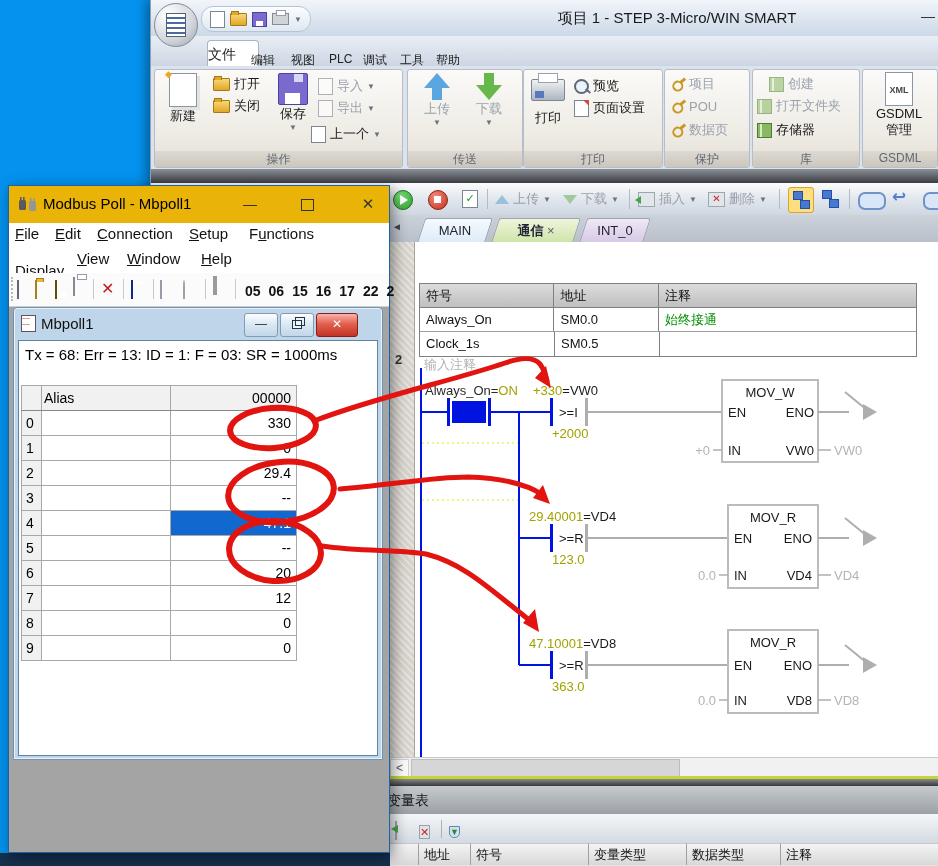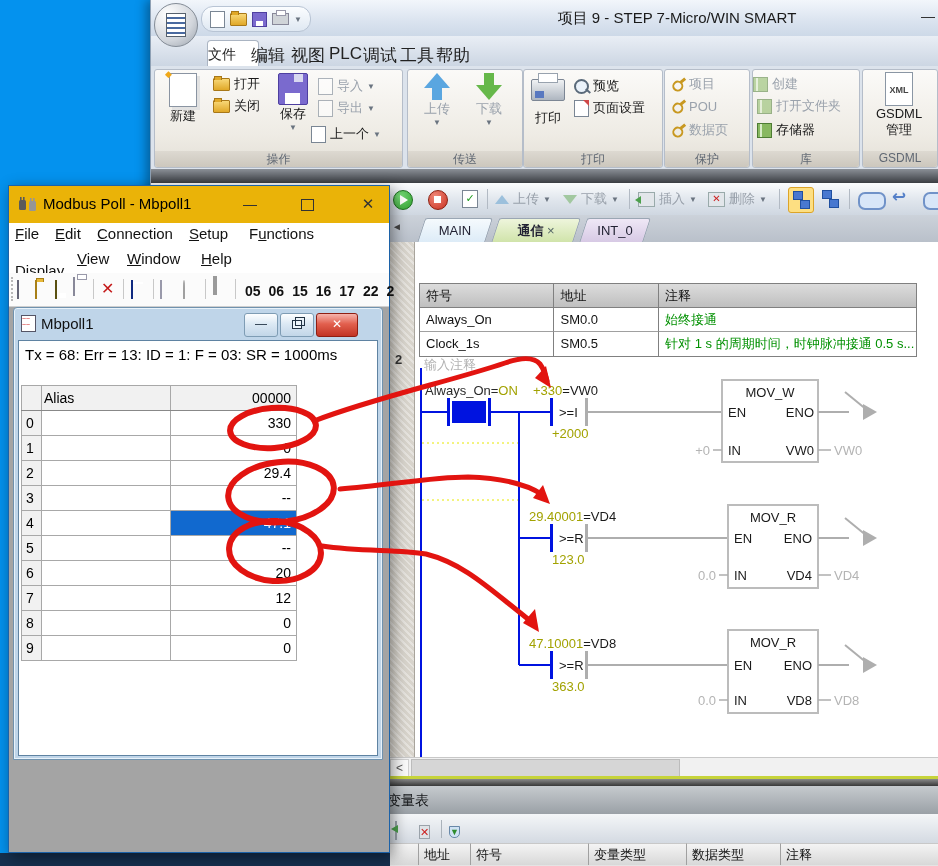--- a/index.html
+++ b/index.html
@@ -18,21 +18,21 @@
       display:flex;align-items:center;justify-content:center;}
   .appbtn-glyph{width:18px;height:22px;background:repeating-linear-gradient(#fff 0 3px,#4a6aa0 3px 5px);border:1px solid #56606c;}
   .qat{position:absolute;left:50px;top:6px;height:24px;display:flex;align-items:center;gap:5px;
       background:linear-gradient(#fbfdff,#dfe8f2);border:1px solid #b8c4d4;border-radius:12px;padding:0 8px;}
   .caret{font-size:8px;color:#6a7480;}
   
   .s7-menurow{position:absolute;left:0;top:36px;width:100%;height:30px;
       background:linear-gradient(#e9eef5,#ccd6e3);}
   .s7-filetab{position:absolute;left:56px;top:4px;width:50px;height:26px;background:#fff;
       border:1px solid #aab4c2;border-bottom:none;border-radius:4px 4px 0 0;line-height:26px;font-size:14px;color:#222;}
-  .s7-menu{position:absolute;top:8px;font-size:17px;color:#222;}
+  .s7-menu{position:absolute;top:16px;font-size:12px;color:#222;}
   
   .ribbon{position:absolute;left:0;top:66px;width:100%;height:103px;background:#dce3ec;}
   .rgroup{position:absolute;top:3px;height:97px;border:1px solid #b5bdc9;border-radius:3px;
       background:linear-gradient(#fbfaf8,#eeebe4 68%,#e3dfd6);}
   .rglabel{position:absolute;left:0;bottom:0;width:100%;height:16px;text-align:center;font-size:12px;color:#5f6772;
       background:linear-gradient(#ddd9d1,#ccc7bd);border-radius:0 0 3px 3px;}
   .rbig{position:absolute;text-align:center;font-size:13px;color:#1a1a1a;}
   .rrow{position:absolute;height:18px;display:flex;align-items:center;gap:4px;font-size:13px;color:#1a1a1a;white-space:nowrap;}
   .gray{color:#9aa2ac !important;}
   
@@ -171,21 +171,21 @@
   
   .redink{position:absolute;left:0;top:0;z-index:50;pointer-events:none;}
 </style>
 </head>
 <body>
 
 <div class="screen">
 
   <div class="s7">
     <div class="s7-titlebar">
-      <div class="s7-title">项目 9 - STEP 7-Micro/WIN SMART</div>
+      <div class="s7-title">项目 1 - STEP 3-Micro/WIN SMART</div>
       <div class="s7-min">—</div>
     </div>
     <div class="appbtn">
       <span class="appbtn-glyph"></span>
     </div>
     <div class="qat">
       <span class="i-page"></span>
       <span class="i-folder"></span>
       <span class="m-floppy" style="background:#7a6ace;border-color:#4e3fa0;"></span>
       <span class="m-printer" style="margin-top:0;"></span>
@@ -288,21 +288,21 @@
             <span>POU</span>
         </div>
         <div class="rrow gray" style="left:6px;top:51px;">
           <span class="i-key"></span>
             <span>数据页</span>
         </div>
         <div class="rglabel">保护</div>
       </div>
 
       <div class="rgroup" style="left:601px;width:106px;">
-        <div class="rrow gray" style="left:0;top:5px;">
+        <div class="rrow gray" style="left:16px;top:5px;">
           <span class="i-book" style="opacity:.55"></span>
             <span>创建</span>
         </div>
         <div class="rrow gray" style="left:4px;top:27px;">
           <span class="i-book" style="opacity:.55"></span>
             <span>打开文件夹</span>
         </div>
         <div class="rrow" style="left:4px;top:51px;">
           <span class="i-book"></span>
             <span>存储器</span>
@@ -404,21 +404,20 @@
           <div class="symcell c3">注释</div>
         </div>
         <div class="symrow">
           <div class="symcell c1">Always_On</div>
           <div class="symcell c2">SM0.0</div>
           <div class="symcell c3 cmtgreen">始终接通</div>
         </div>
         <div class="symrow">
           <div class="symcell c1" style="border-bottom:none;">Clock_1s</div>
           <div class="symcell c2" style="border-bottom:none;">SM0.5</div>
-          <div class="symcell c3 cmtgreen" style="border-bottom:none;">针对 1 s 的周期时间，时钟脉冲接通 0.5 s...</div>
         </div>
       </div>
 
       <svg class="abs" style="left:238px;top:0;" width="550" height="515" viewBox="0 0 550 515">
 
         <line x1="32" y1="126" x2="32" y2="515" stroke="#0013e0" stroke-width="2"></line>
         <line x1="130" y1="170" x2="130" y2="423" stroke="#0013e0" stroke-width="2"></line>
 
         <line x1="33" y1="201" x2="129" y2="201" stroke="#e8e800" stroke-width="1" stroke-dasharray="2 3"></line>
         <line x1="33" y1="258" x2="129" y2="258" stroke="#e8e800" stroke-width="1" stroke-dasharray="2 3"></line>

